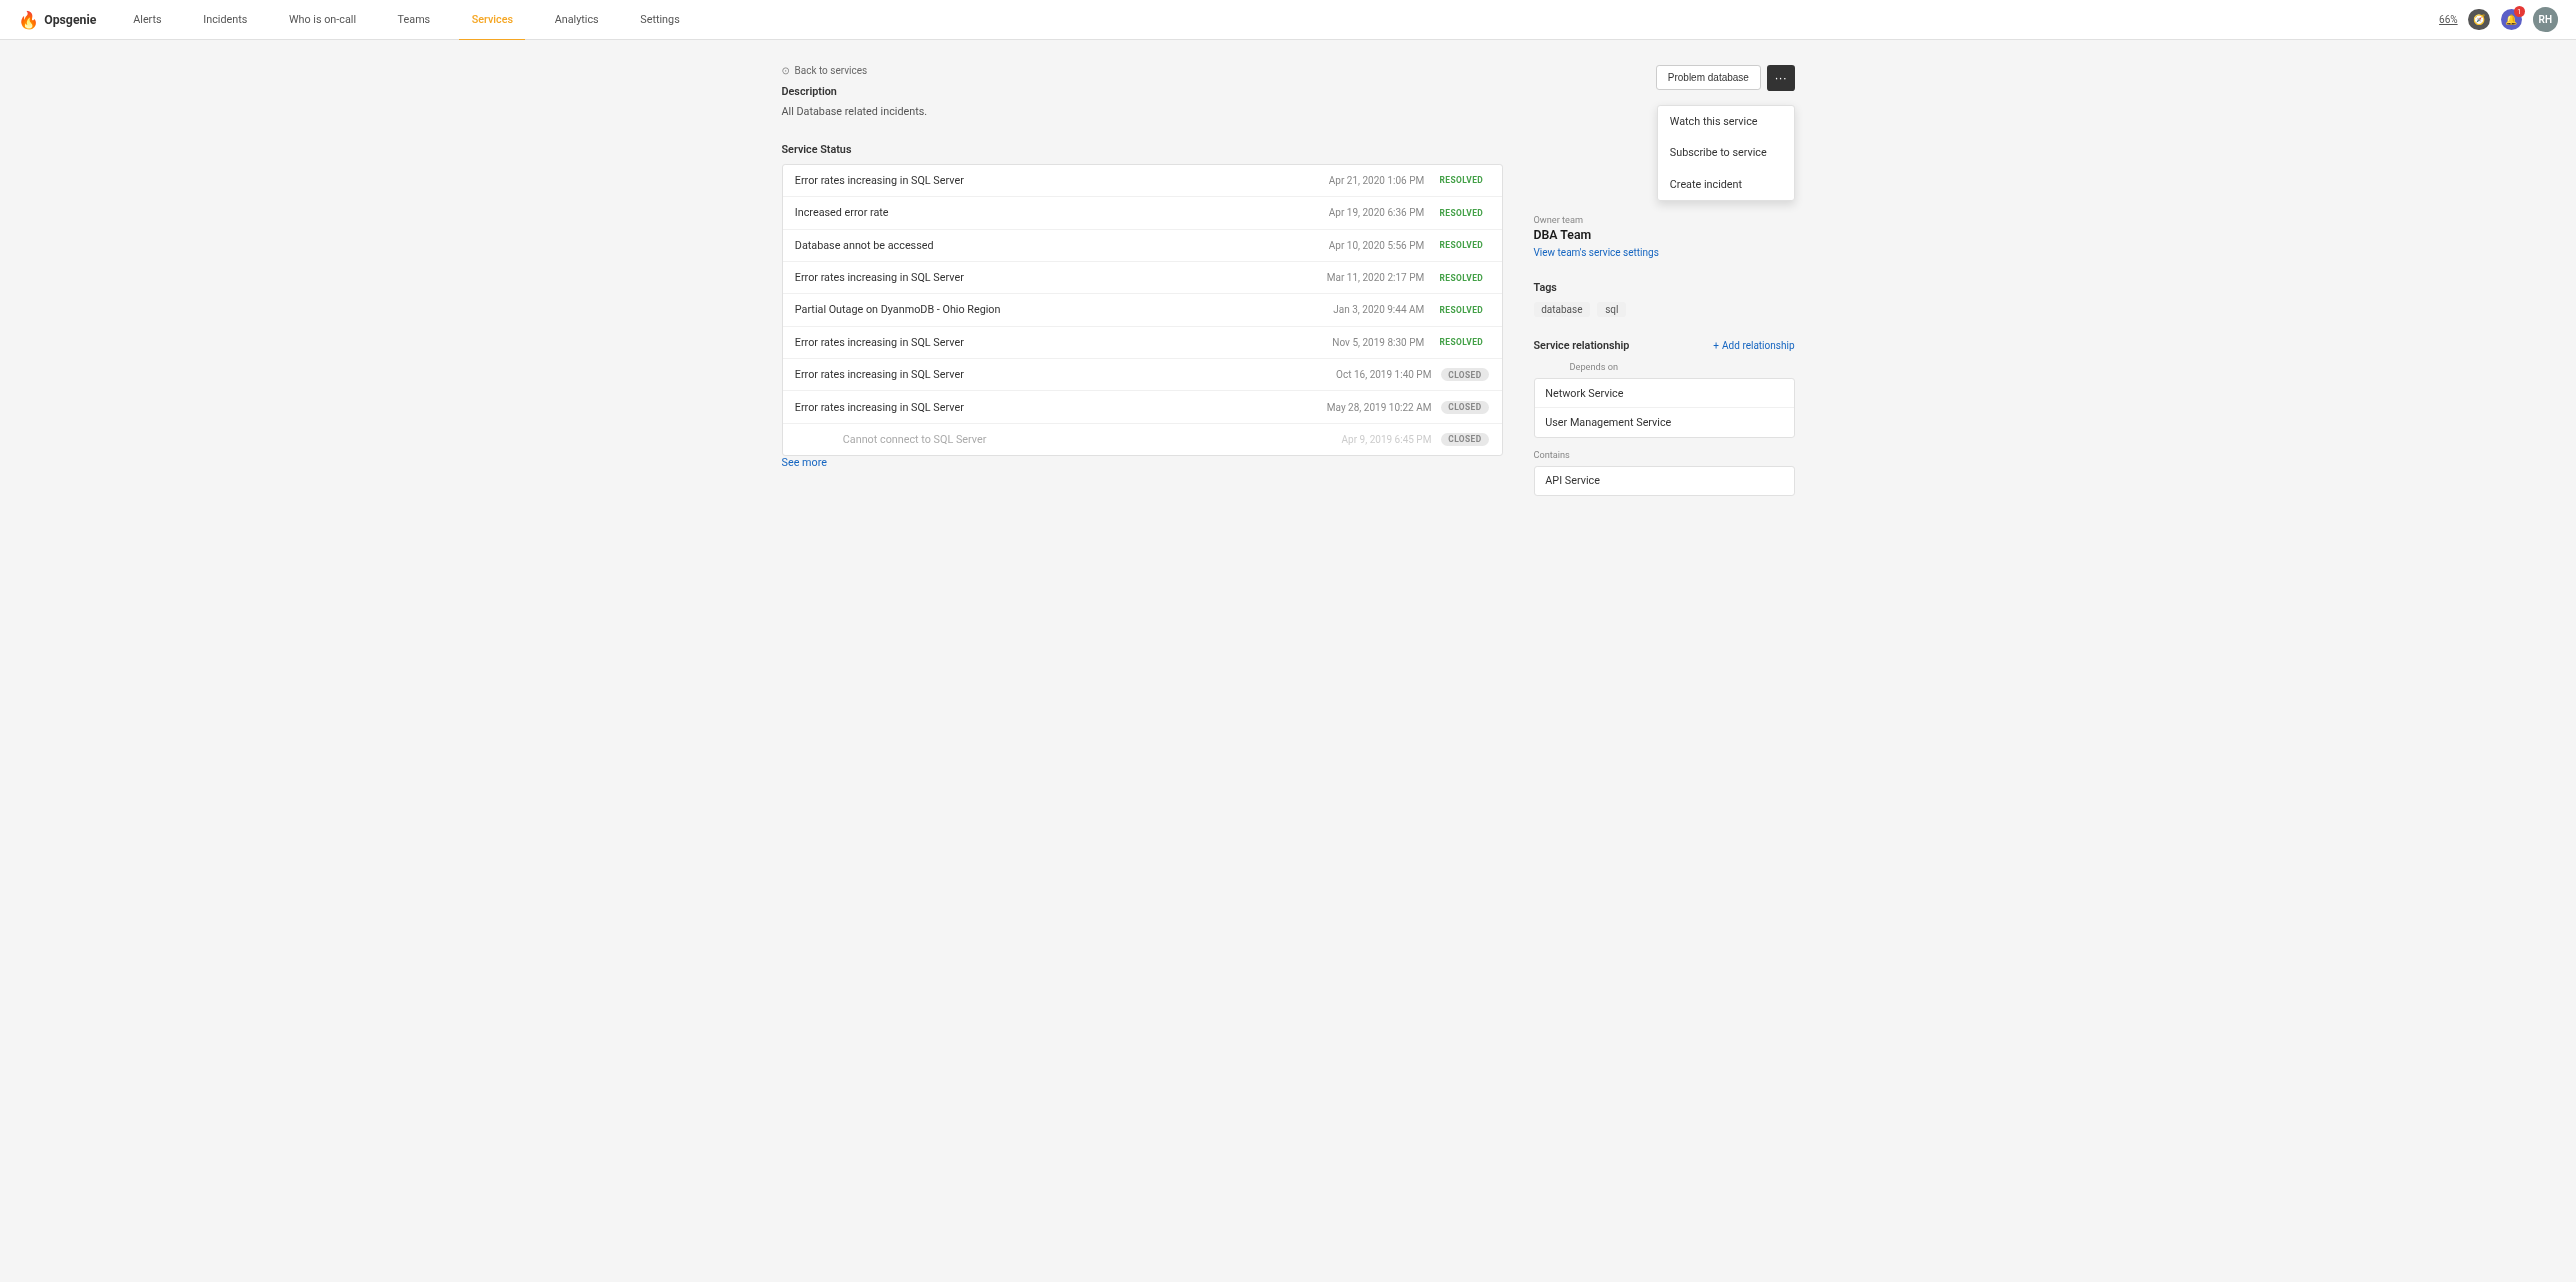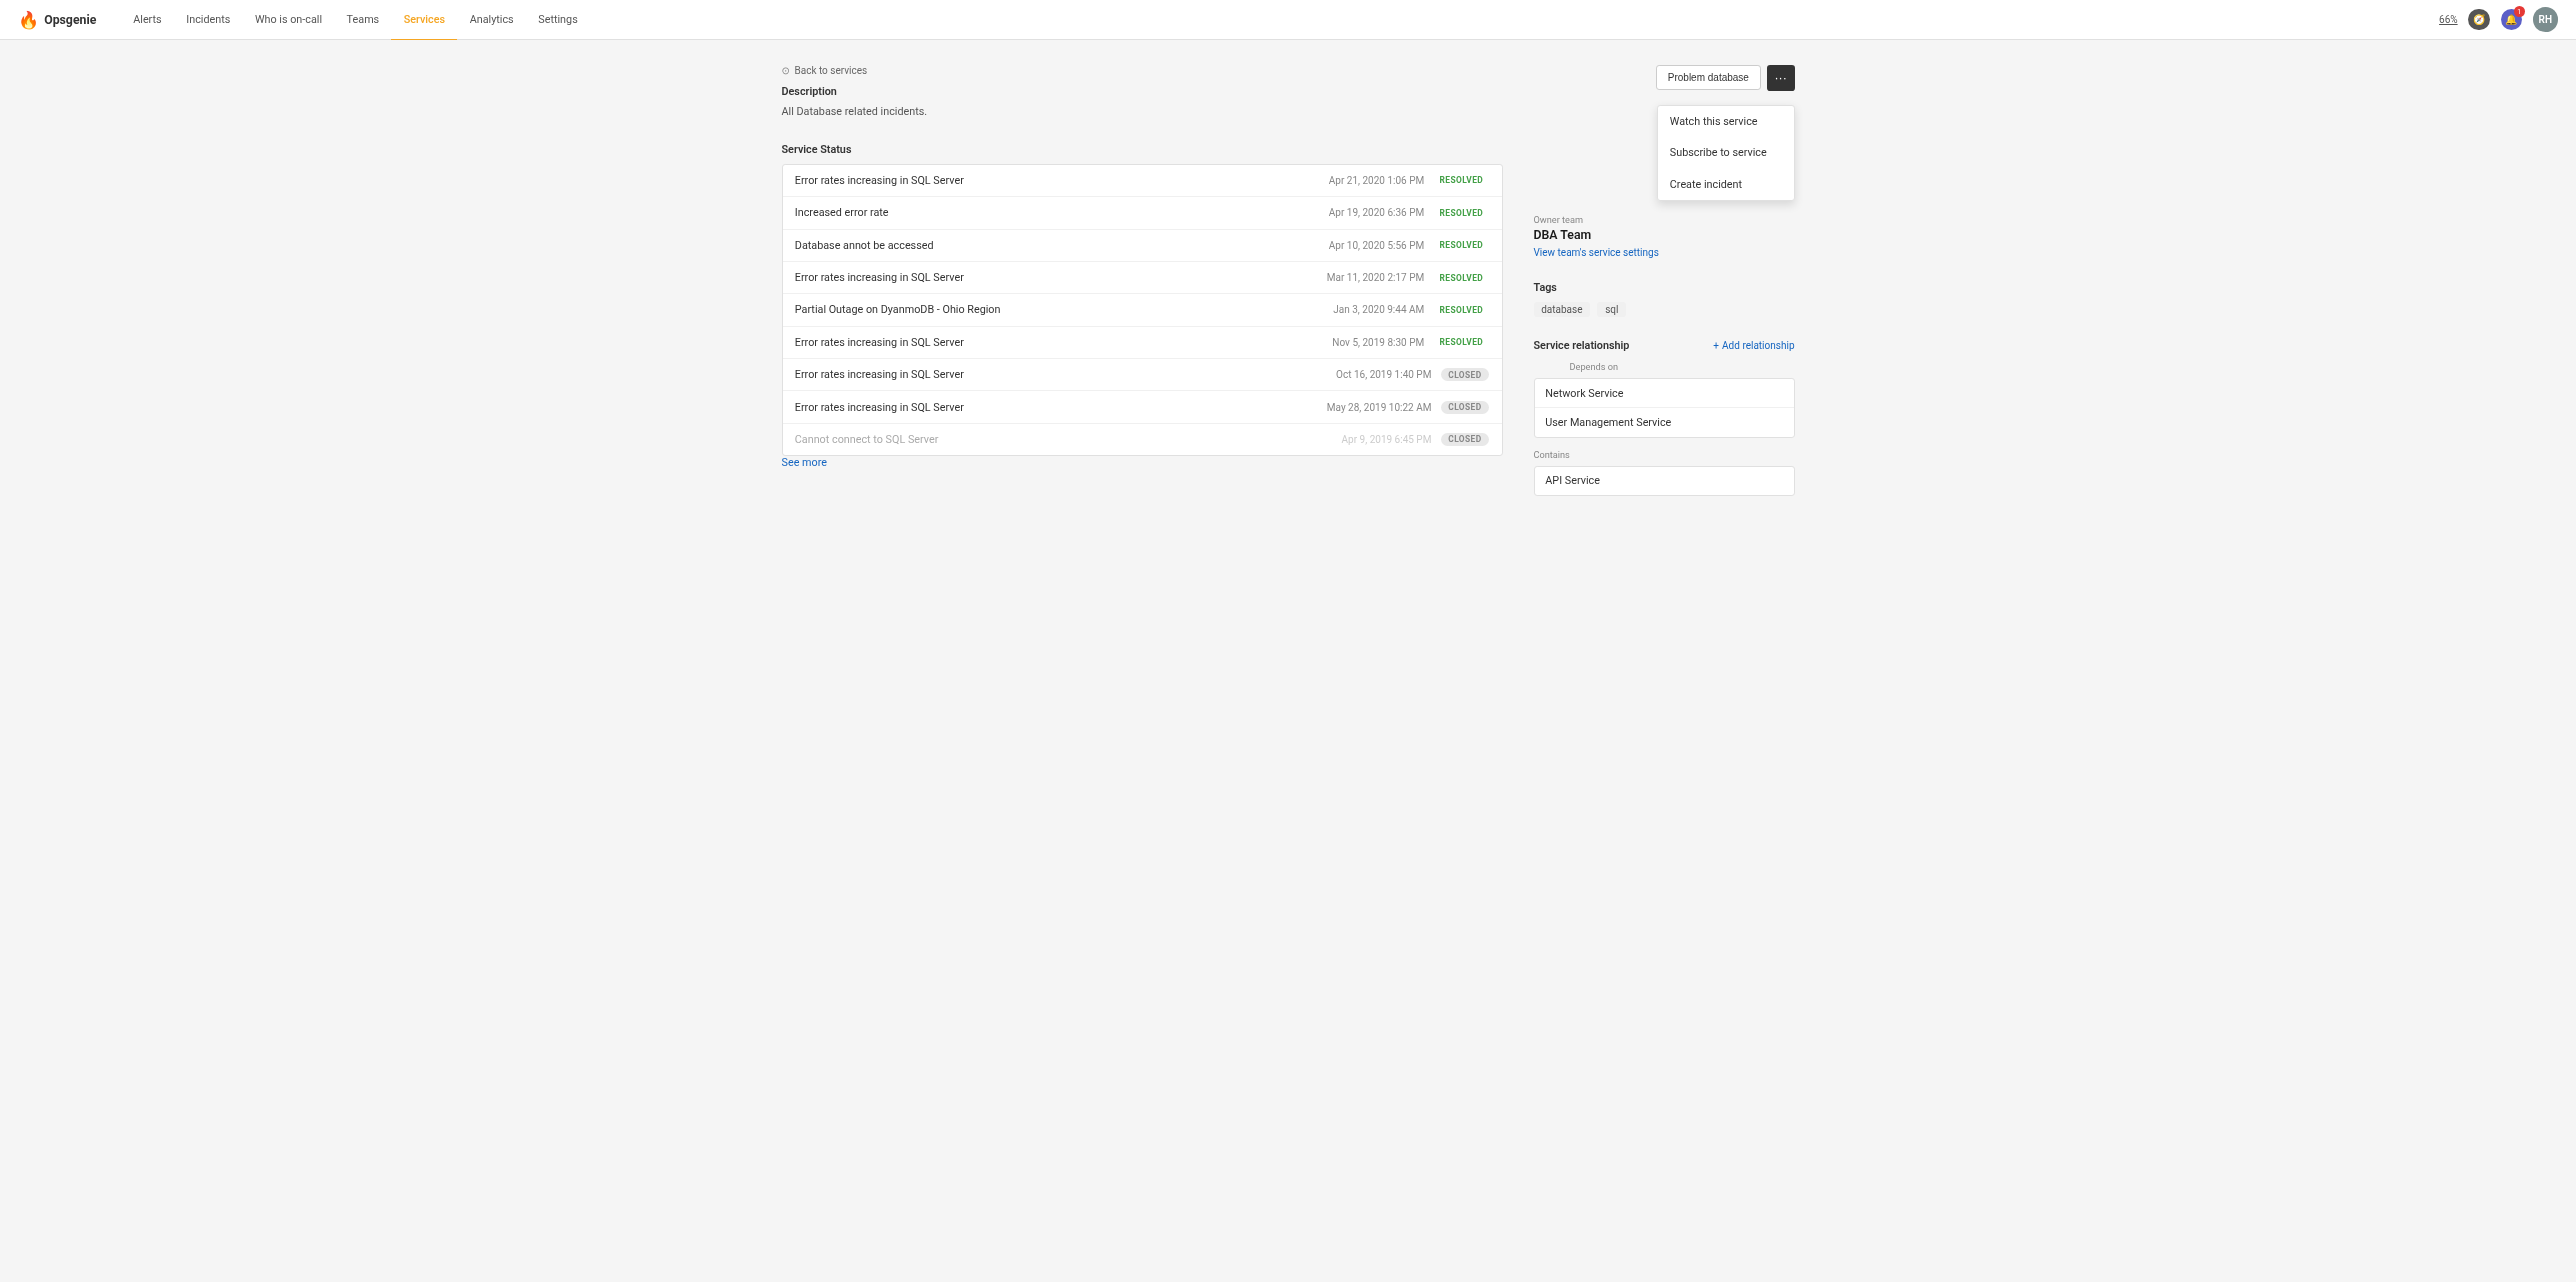--- a/index.html
+++ b/index.html
@@ -22,21 +22,21 @@
       gap: 4.6px;
       margin-right: 24.6px;
       font-weight: 700;
       font-size: 12.3px;
       color: #333;
     }
     .logo-icon { font-size: 17px; }
     .navbar-links {
       display: flex;
       align-items: flex-end;
-      gap: 0;
+      gap: 17px;
       flex: 1;
     }
     .nav-link {
       padding: 0 12.3px;
       height: 40px;
       display: flex;
       align-items: center;
       font-size: 10.8px;
       color: #555;
       cursor: pointer;
@@ -159,21 +159,21 @@
       padding: 9.2px 12.3px;
       border-bottom: 0.8px solid #f0f0f0;
       cursor: pointer;
     }
     .status-row:last-child { border-bottom: none; }
     .status-row-name {
       flex: 1;
       font-size: 10.8px;
       color: #333;
     }
-    .status-row-name.muted { color: #aaa; }
+    .status-row-name.muted { color: #aaa; margin-left: 48px; }
     .status-row-date {
       font-size: 10px;
       color: #888;
       margin-right: 9.2px;
     }
     .status-row-date.muted { color: #ccc; }
     .badge {
       font-size: 8.4px;
       font-weight: 700;
       padding: 1.5px 6.1px;

